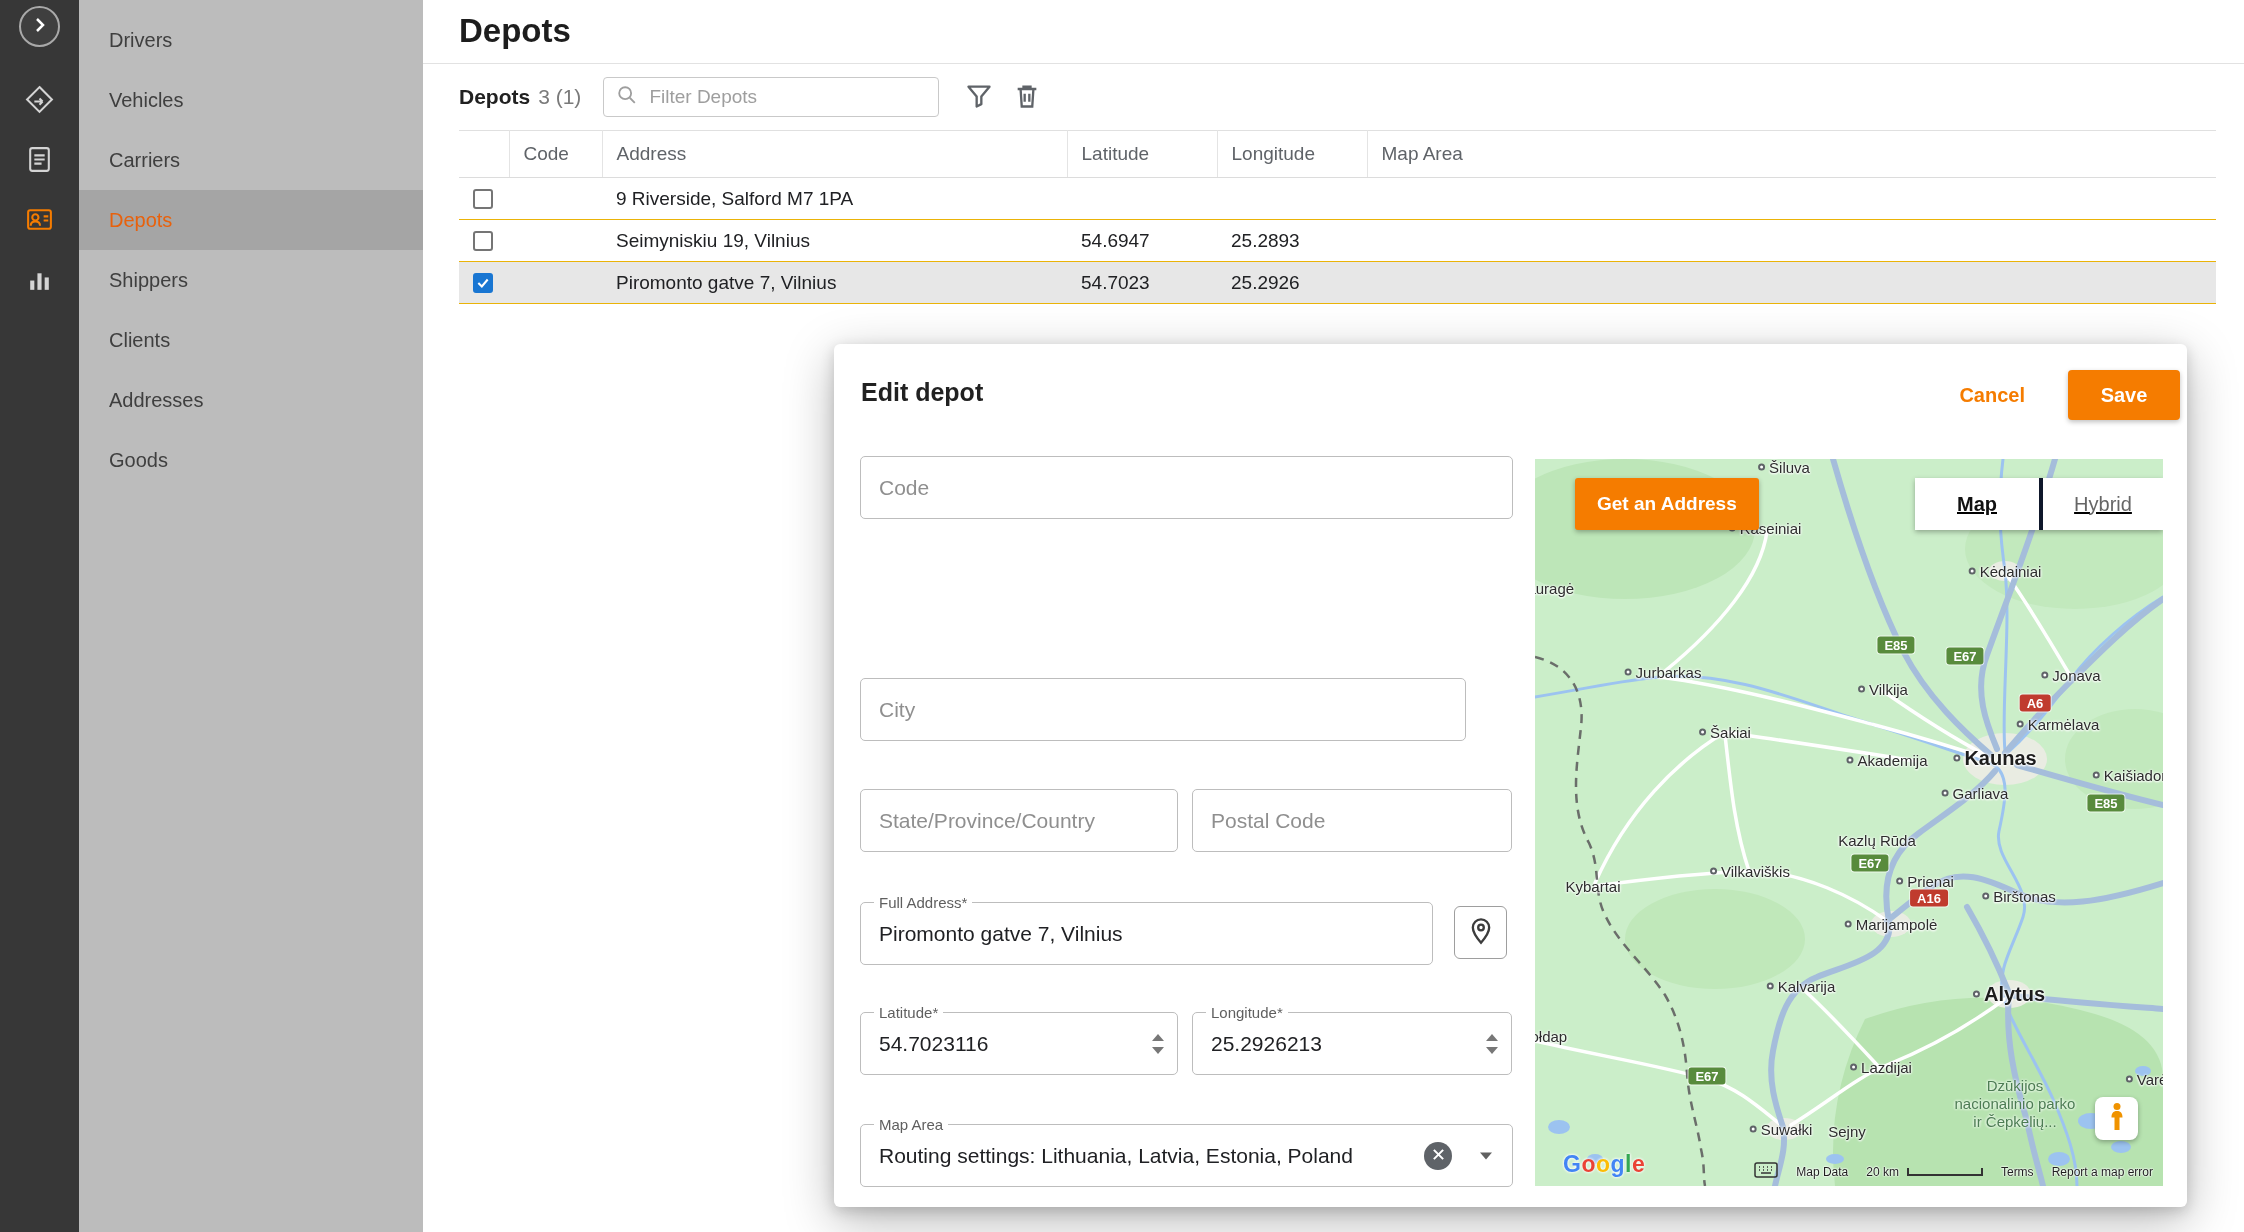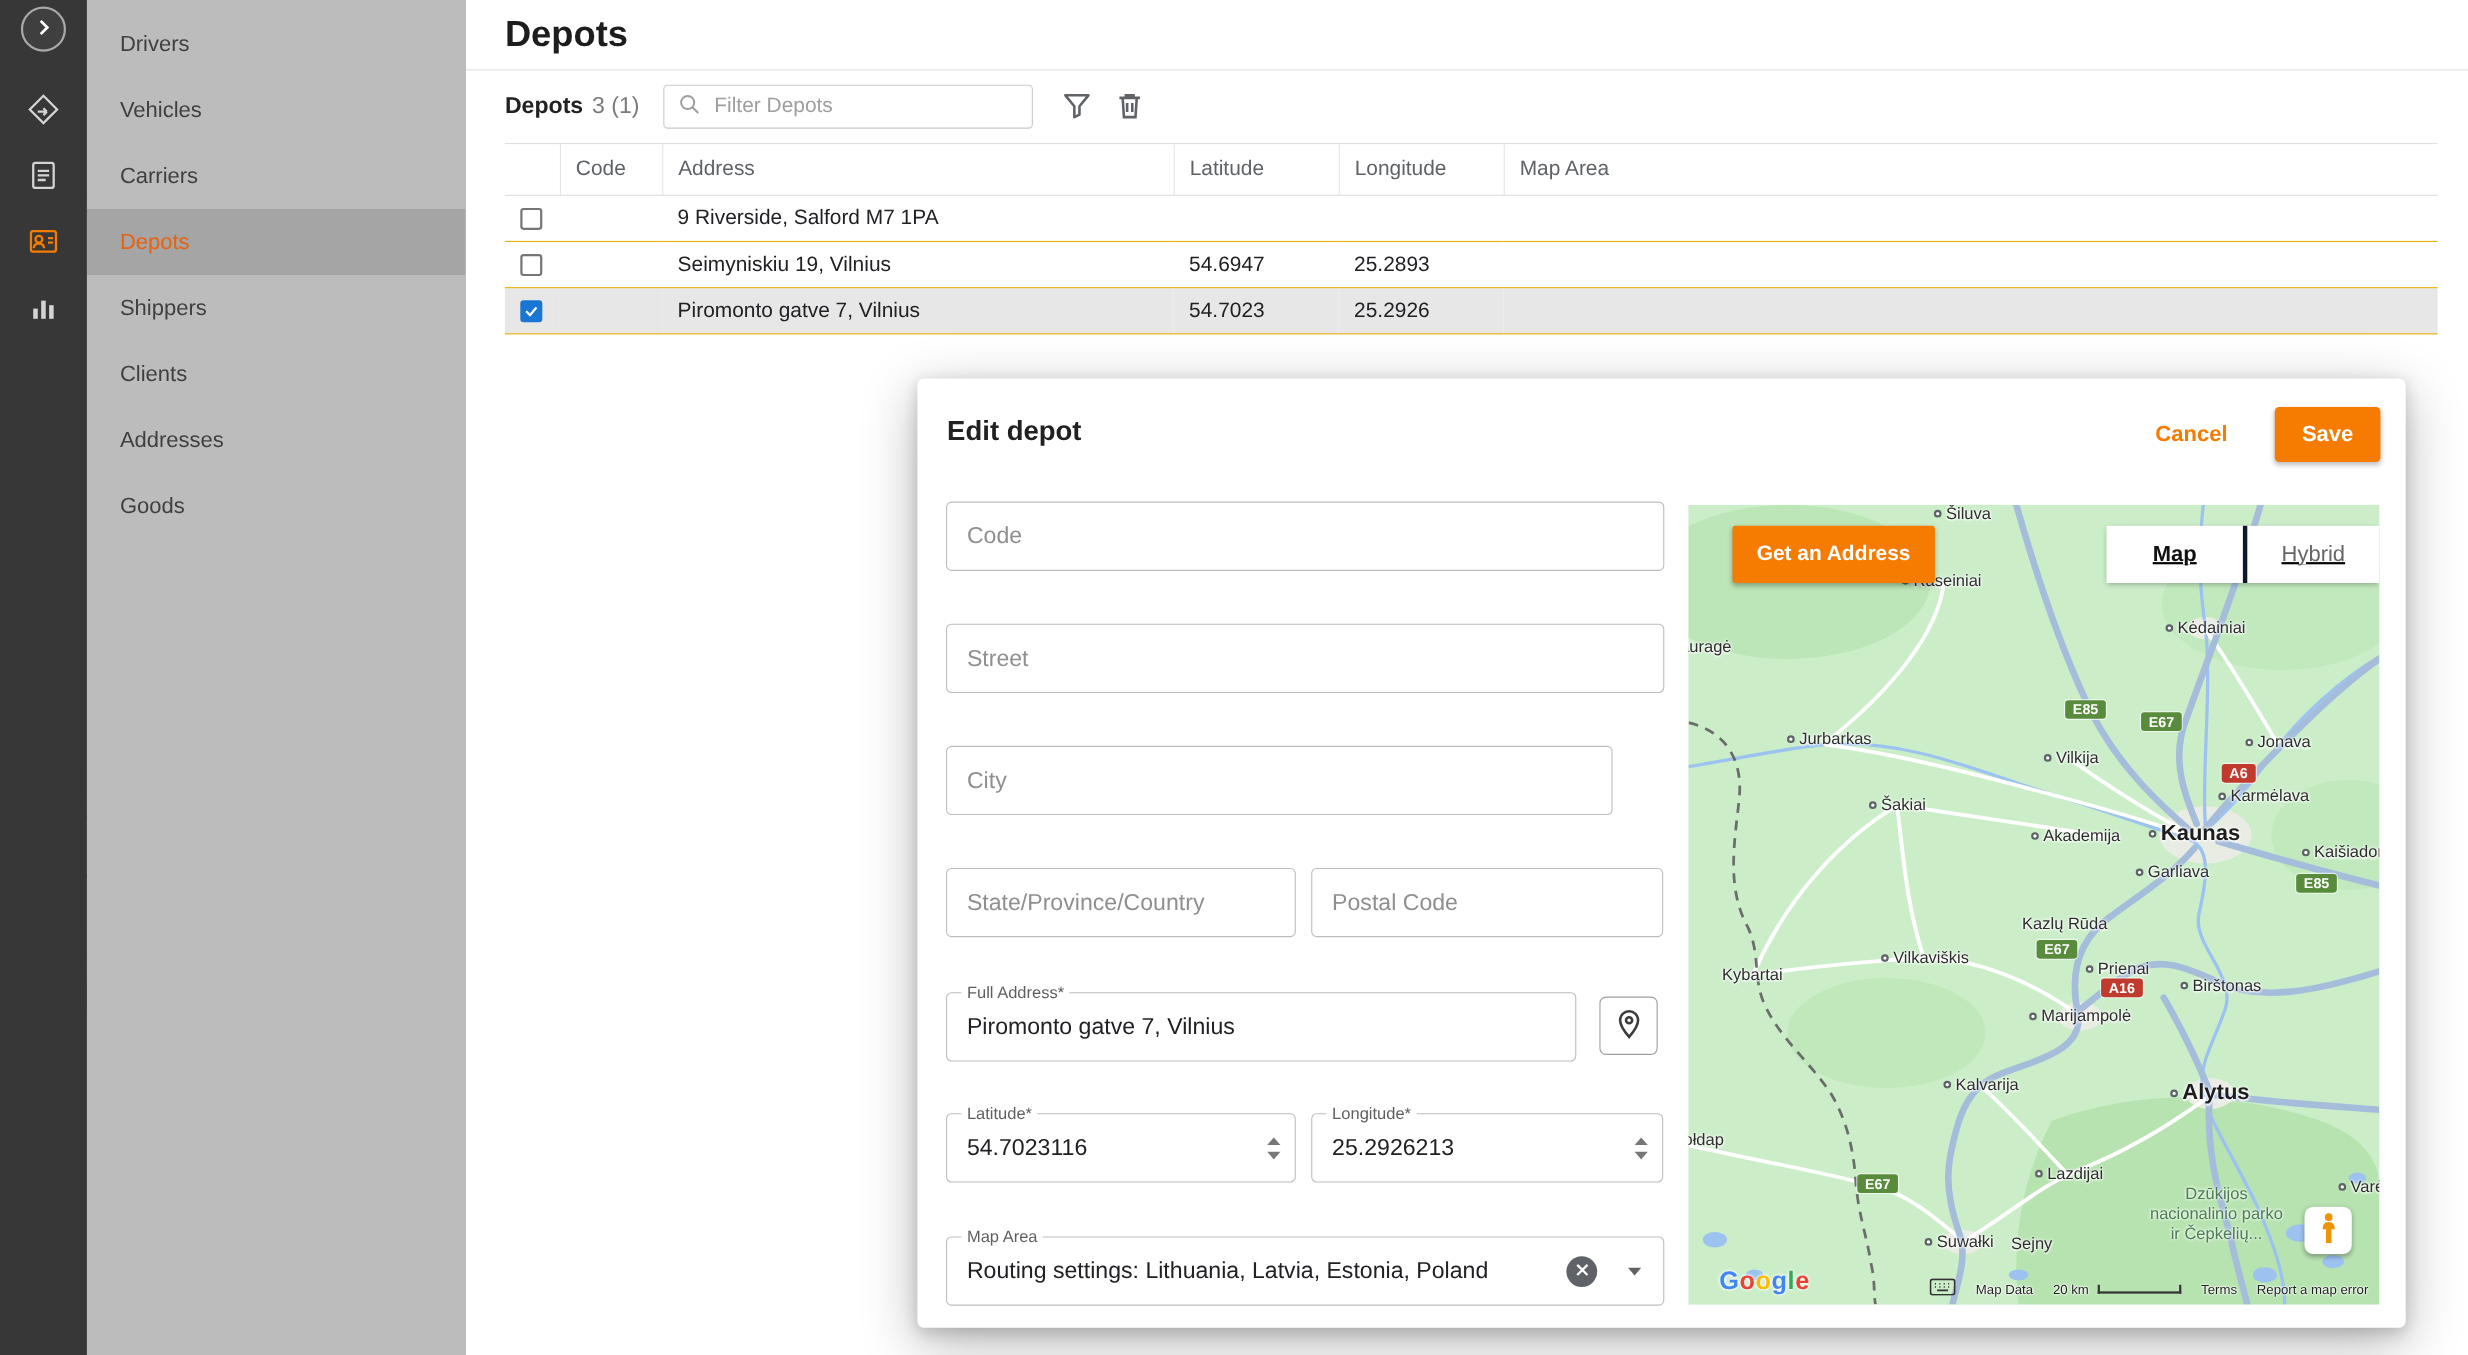--- a/index.html
+++ b/index.html
@@ -53,21 +53,21 @@
   .cb svg { visibility:hidden; }
   .cb.checked { background:#1976d2; border-color:#1976d2; }
   .cb.checked svg { visibility:visible; }
 
   
   .modal { position:absolute; left:834px; top:344px; width:1353px; height:863px; background:#fff;
     border-radius:6px; box-shadow:0 14px 50px rgba(0,0,0,.28), 0 4px 14px rgba(0,0,0,.16); z-index:50; }
   .modal-title { position:absolute; top:34px; left:27px; font-size:25px; font-weight:bold; color:#212121; }
   .btn-cancel { position:absolute; top:39px; right:156px; background:none; border:none; color:#f57c00;
     font-size:20px; font-weight:bold; cursor:pointer; font-family:inherit; }
-  .btn-save { position:absolute; top:26px; left:1234px; width:96px; height:50px; background:#f57c00;
+  .btn-save { position:absolute; top:26px; left:1234px; width:112px; height:50px; background:#f57c00;
     color:#fff; border:none; border-radius:4px; font-size:20px; font-weight:bold; cursor:pointer;
     box-shadow:0 2px 5px rgba(0,0,0,.25); font-family:inherit; }
 
   .fld { position:absolute; height:63px; border:1px solid #bdbdbd; border-radius:5px; background:#fff; }
   .fld input { width:100%; height:100%; border:none; outline:none; background:transparent;
     padding:0 18px; font-size:21px; color:#202124; font-family:inherit; }
   .fld input::placeholder { color:#8f8f8f; }
   .flabel { position:absolute; top:-9px; left:13px; background:#fff; padding:0 5px; font-size:15px;
     color:#5f5f5f; line-height:17px; }
 
@@ -314,23 +314,20 @@
   </div>
 </main>
 
 <div class="modal">
   <div class="modal-title">Edit depot</div>
   <button class="btn-cancel">Cancel</button>
   <button class="btn-save">Save</button>
 
   <div class="fld fld-code">
     <input type="text" placeholder="Code" style="">
-  </div>
-  <div class="fld fld-street">
-    <input type="text" placeholder="Street" style="">
   </div>
   <div class="fld fld-city">
     <input type="text" placeholder="City" style="">
   </div>
   <div class="fld fld-state">
     <input type="text" placeholder="State/Province/Country" style="">
   </div>
   <div class="fld fld-postal">
     <input type="text" placeholder="Postal Code" style="">
   </div>

